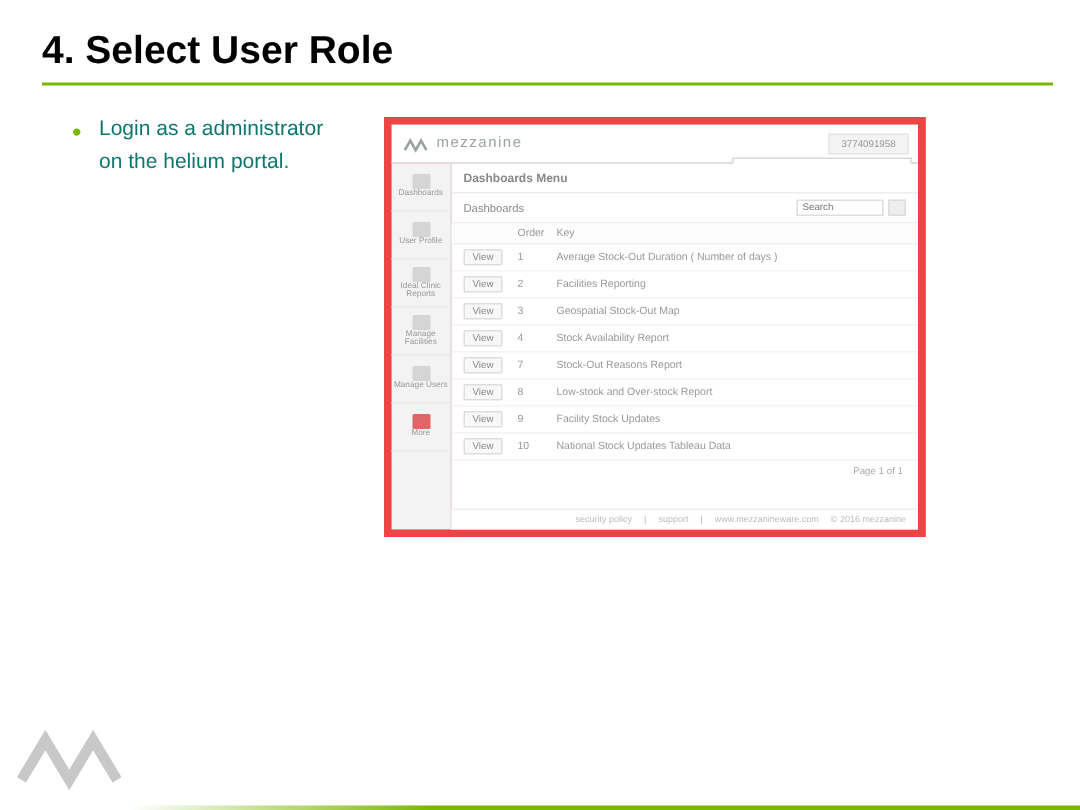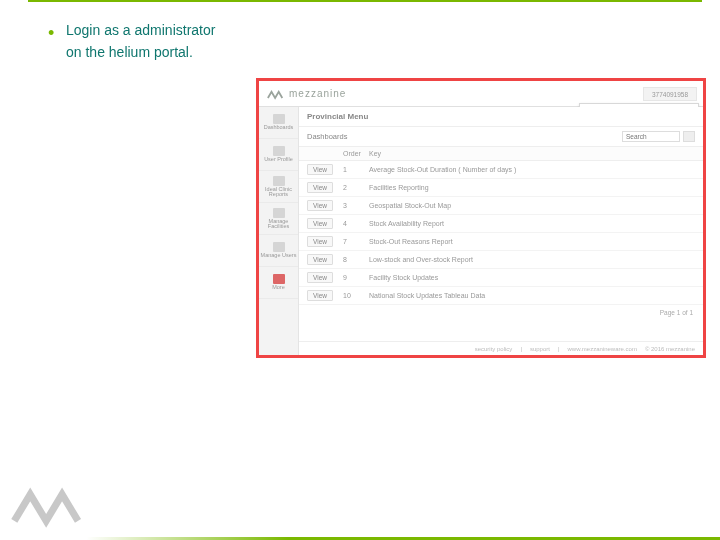--- a/index.html
+++ b/index.html
@@ -5,21 +5,21 @@
   * { box-sizing: border-box; margin: 0; padding: 0; }
   body { width: 720px; height: 540px; font-family: Arial, Helvetica, sans-serif; background: #fff; position: relative; overflow: hidden; }
   .slide { width: 100%; height: 100%; position: relative; }
   .heading { font-size: 26px; font-weight: bold; color: #000; padding: 18px 0 6px 28px; }
   .underline { border-bottom: 2px solid #7ab800; margin: 0 18px 18px 28px; }
   .content { display: flex; padding-left: 48px; }
   .bullets { width: 180px; font-size: 14px; line-height: 1.55; color: #0f766e; }
   .bullets ul { list-style: none; }
   .bullets li { position: relative; padding-left: 18px; margin-bottom: 2px; }
   .bullets li::before { content: "•"; position: absolute; left: 0; color: #7ab800; font-size: 18px; }
-  .shot { position: absolute; left: 256px; top: 78px; width: 450px; height: 280px; background: #b91c1c; border: 3px solid #ef4444; font-size: 8px; color: #777; }
+  .shot { position: absolute; left: 256px; top: 78px; width: 361px; height: 280px; background: #b91c1c; border: 5px solid #ef4444; font-size: 8px; color: #777; }
   .shot .topbar { height: 26px; background: #fff; border-bottom: 1px solid #e0e0e0; display: flex; align-items: center; padding: 0 8px; }
   .shot .logo { display: flex; align-items: center; gap: 4px; font-size: 10px; color: #9aa39c; letter-spacing: 1px; }
   .shot .logo-mark { width: 18px; height: 14px; }
   .shot .acct { position: absolute; right: 6px; top: 6px; width: 54px; height: 14px; background: #f3f3f3; border: 1px solid #e6e6e6; display: flex; align-items: center; justify-content: center; font-size: 6.5px; color: #999; }
   .shot .dropdown { position: absolute; right: 4px; top: 22px; width: 120px; background: #fff; border: 1px solid #d8d8d8; box-shadow: 0 1px 3px rgba(0,0,0,0.1); }
   .shot .dropdown .dd-title { font-size: 6.5px; color: #aaa; padding: 3px 6px; border-bottom: 1px solid #eee; }
   .shot .dropdown .dd-item { display: flex; align-items: center; gap: 4px; padding: 3px 6px; font-size: 7px; color: #888; border-bottom: 1px solid #f2f2f2; }
   .shot .dropdown .dd-item.highlight { border: 1.5px solid #d40000; color: #555; font-weight: bold; }
   .shot .dropdown .dd-foot { display: flex; justify-content: space-between; padding: 4px 6px; }
   .shot .dropdown .dd-btn { border: 1px solid #ddd; padding: 2px 5px; font-size: 6.5px; color: #888; border-radius: 1px; background:#fff; }
@@ -43,20 +43,21 @@
   .shot .footer { position: absolute; bottom: 0; left: 40px; right: 0; height: 14px; border-top: 1px solid #eee; display: flex; align-items: center; justify-content: flex-end; gap: 8px; padding: 0 8px; font-size: 6px; color: #bbb; background: #fff; }
   .corner-logo { position: absolute; left: 10px; bottom: 8px; }
   .corner-logo svg { width: 90px; height: 46px; }
   .green-line { position: absolute; left: 0; right: 0; bottom: 0; height: 3px; background: linear-gradient(to right, rgba(122,184,0,0) 0%, rgba(122,184,0,0) 12%, #7ab800 40%, #7ab800 100%); }
   .persona-icon { width: 8px; height: 8px; }
 </style>
 </head>
 <body>
 <div class="slide">
 
+<div class="heading">4. Select User Role</div>
 <div class="underline"></div>
 
 <div class="content">
   <div class="bullets">
     <ul>
       <li>Login as a administrator on the helium portal.</li>
     </ul>
   </div>
 </div>
 
@@ -128,21 +129,21 @@
           <span class="ni-icon"></span>
           <span>Manage Users</span>
         </div>
     <div class="nav-item last">
           <span class="ni-icon"></span>
           <span>More</span>
         </div>
   </div>
 
   <div class="main">
-    <div class="crumbs">Provincial Menu</div>
+    <div class="crumbs">Dashboards Menu</div>
     <div class="panelhead">
       <span>Dashboards</span>
       <span class="searchbox">
         <input placeholder="Search" style="">
         <span class="go"></span>
       </span>
     </div>
     <div class="thead">
       <span class="c-view"></span>
       <span class="c-order">Order</span>

